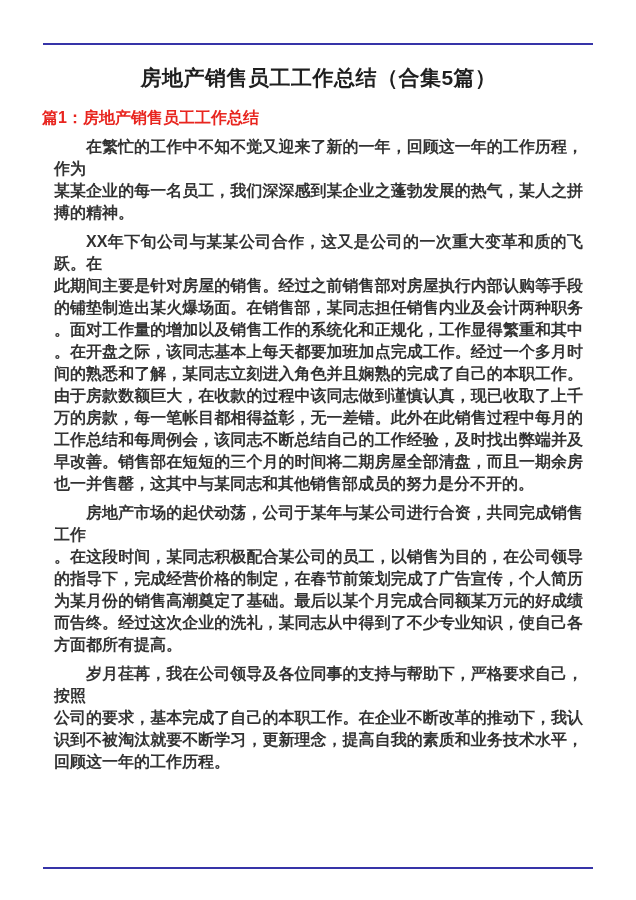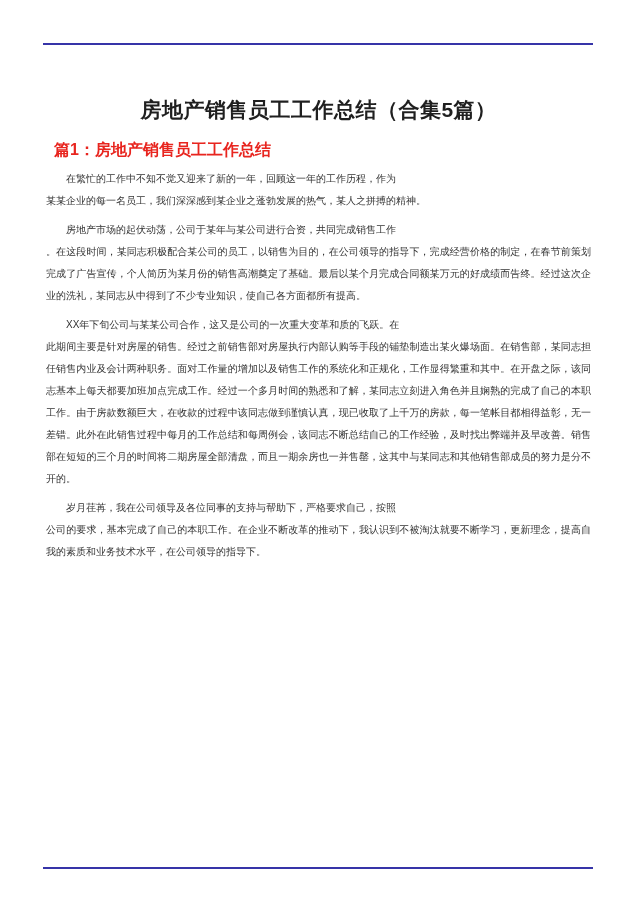--- a/index.html
+++ b/index.html
@@ -21,71 +21,71 @@
   .rule.top { top: 43px; }
   .rule.bottom { top: 867px; }
   .content {
     position: absolute;
     top: 45px;
     left: 0;
     right: 0;
     padding: 0 41px 0 42px;
   }
   h1.doc-title {
-    margin: 50px 0 0;
+    margin: 18px 0 0;
     font-size: 21px;
     line-height: 30px;
     font-weight: 700;
     text-align: center;
     letter-spacing: 0.5px;
     color: var(--title, #1f1f1f);
   }
   h2.sec-heading {
-    margin: 14px 12px 0;
+    margin: 14px 0 0;
     font-size: 16px;
     line-height: 22px;
     font-weight: 700;
     color: var(--heading, #e8251f);
   }
   p.body-par {
-    margin: 7px 4px 0;
-    font-size: 10px;
+    margin: 7px 12px 0;
+    font-size: 16px;
     line-height: 22px;
     color: var(--body, #333333);
     text-align: justify;
     text-indent: 2em;
     white-space: pre-wrap;      
     line-break: anywhere;       
     overflow-wrap: anywhere;
-    font-weight: 400;
+    font-weight: 700;
   }
 </style>
 </head>
 <body>
 
 <div class="page">
 
   <div class="rule top"></div>
 
   <div class="content">
 
     <h1 class="doc-title">房地产销售员工工作总结（合集5篇）</h1>
 
     <section>
       <h2 class="sec-heading">篇1：房地产销售员工工作总结</h2>
       <p class="body-par">在繁忙的工作中不知不觉又迎来了新的一年，回顾这一年的工作历程，作为
 某某企业的每一名员工，我们深深感到某企业之蓬勃发展的热气，某人之拼搏的精神。</p>
+      <p class="body-par">XX年下旬公司与某某公司合作，这又是公司的一次重大变革和质的飞跃。在
+此期间主要是针对房屋的销售。经过之前销售部对房屋执行内部认购等手段的铺垫制造出某火爆场面。在销售部，某同志担任销售内业及会计两种职务。面对工作量的增加以及销售工作的系统化和正规化，工作显得繁重和其中。在开盘之际，该同志基本上每天都要加班加点完成工作。经过一个多月时间的熟悉和了解，某同志立刻进入角色并且娴熟的完成了自己的本职工作。由于房款数额巨大，在收款的过程中该同志做到谨慎认真，现已收取了上千万的房款，每一笔帐目都相得益彰，无一差错。此外在此销售过程中每月的工作总结和每周例会，该同志不断总结自己的工作经验，及时找出弊端并及早改善。销售部在短短的三个月的时间将二期房屋全部清盘，而且一期余房也一并售罄，这其中与某同志和其他销售部成员的努力是分不开的。</p>
       <p class="body-par">房地产市场的起伏动荡，公司于某年与某公司进行合资，共同完成销售工作
 。在这段时间，某同志积极配合某公司的员工，以销售为目的，在公司领导的指导下，完成经营价格的制定，在春节前策划完成了广告宣传，个人简历为某月份的销售高潮奠定了基础。最后以某个月完成合同额某万元的好成绩而告终。经过这次企业的洗礼，某同志从中得到了不少专业知识，使自己各方面都所有提高。</p>
-      <p class="body-par">XX年下旬公司与某某公司合作，这又是公司的一次重大变革和质的飞跃。在
-此期间主要是针对房屋的销售。经过之前销售部对房屋执行内部认购等手段的铺垫制造出某火爆场面。在销售部，某同志担任销售内业及会计两种职务。面对工作量的增加以及销售工作的系统化和正规化，工作显得繁重和其中。在开盘之际，该同志基本上每天都要加班加点完成工作。经过一个多月时间的熟悉和了解，某同志立刻进入角色并且娴熟的完成了自己的本职工作。由于房款数额巨大，在收款的过程中该同志做到谨慎认真，现已收取了上千万的房款，每一笔帐目都相得益彰，无一差错。此外在此销售过程中每月的工作总结和每周例会，该同志不断总结自己的工作经验，及时找出弊端并及早改善。销售部在短短的三个月的时间将二期房屋全部清盘，而且一期余房也一并售罄，这其中与某同志和其他销售部成员的努力是分不开的。</p>
     </section>
 
     <section>
       <p class="body-par">岁月荏苒，我在公司领导及各位同事的支持与帮助下，严格要求自己，按照
-公司的要求，基本完成了自己的本职工作。在企业不断改革的推动下，我认识到不被淘汰就要不断学习，更新理念，提高自我的素质和业务技术水平，在公司领导的指导下。</p>
+公司的要求，基本完成了自己的本职工作。在企业不断改革的推动下，我认识到不被淘汰就要不断学习，更新理念，提高自我的素质和业务技术水平，回顾这一年的工作历程。</p>
     </section>
 
   </div>
 
   <div class="rule bottom"></div>
 
 </div>
 
 </body></html>

